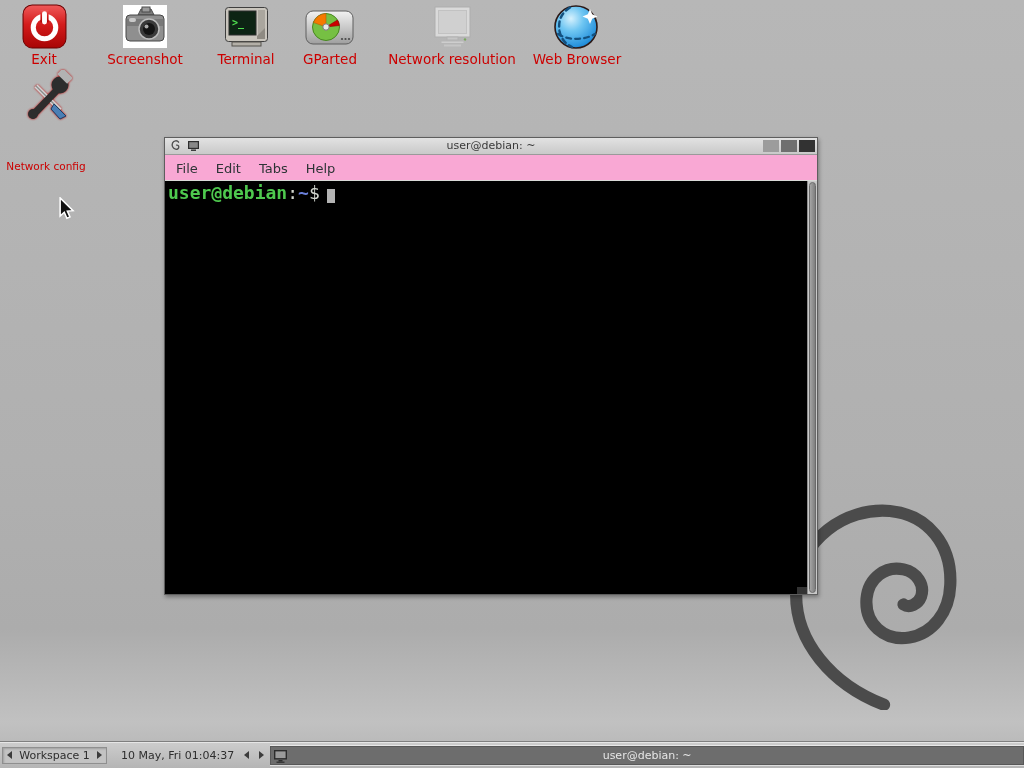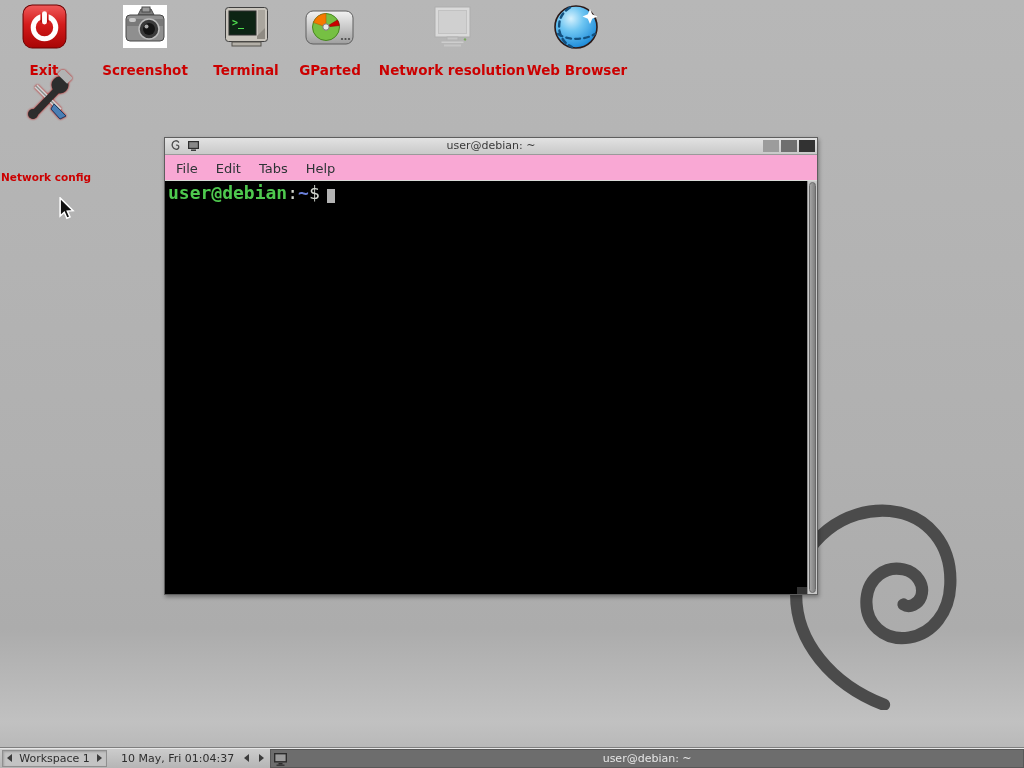--- a/index.html
+++ b/index.html
@@ -10,21 +10,21 @@
     background:linear-gradient(180deg,#b7b7b7 0%,#b0b0b0 60%,#acacac 82%,#c1c1c1 94%,#b2b2b2 100%);
   }
 
   
   .dicon {
     position:absolute; top:0; text-align:center; cursor:default;
     display:flex; flex-direction:column; align-items:center;
   }
   .dicon .glyph { height:50px; display:flex; align-items:flex-end; justify-content:center; }
   .dicon .lbl {
-    margin-top:13px; font-weight:bold; font-size:13.5px; color:#cc0000;
+    margin-top:2px; font-weight:normal; font-size:13.5px; color:#cc0000;
     white-space:nowrap; line-height:1.1;
   }
   .dicon.small .lbl { font-size:10.5px; }
 
   
   .watermark { position:absolute; left:775px; top:495px; z-index:1; }
 
   
   .window {
     position:absolute; left:164px; top:137px; width:654px; height:458px;
@@ -71,21 +71,21 @@
     border-left:1px solid #8e8e8e;
   }
   .vscroll .thumb {
     position:absolute; left:1px; right:1px; top:1px; bottom:1px;
     background:linear-gradient(90deg,#a5a5a5,#7e7e7e); border-radius:4px; border:1px solid #6a6a6a;
   }
   .grip { position:absolute; right:10px; bottom:0; width:10px; height:7px; background:#333; }
 
   
   .taskbar {
-    position:absolute; left:0; right:0; bottom:0; height:21px; z-index:20;
+    position:absolute; left:0; right:0; bottom:0; height:27px; z-index:20;
     background:linear-gradient(180deg,#cdcdcd,#b5b5b5);
     border-top:1px solid #7f7f7f;
     box-shadow:inset 0 1px 0 #e6e6e6;
     display:flex; align-items:center;
     font-size:11px; color:#2e2e2e;
   }
   .pager {
     margin-left:2px; height:17px; width:105px;
     border:1px solid #8f8f8f; background:#c3c3c3;
     box-shadow:inset 1px 1px 2px rgba(0,0,0,.18);

